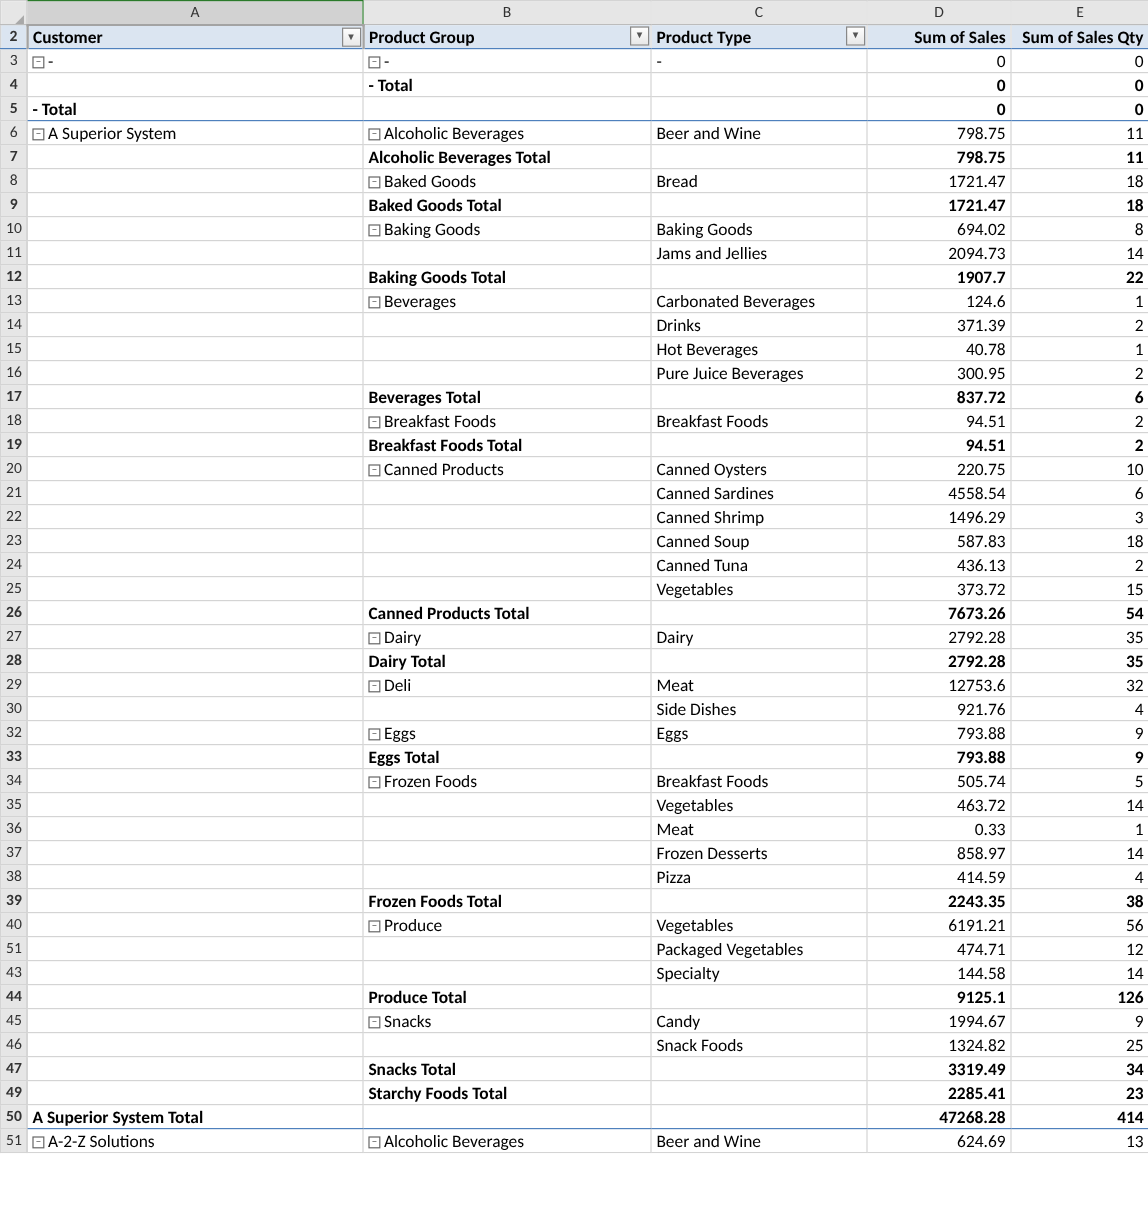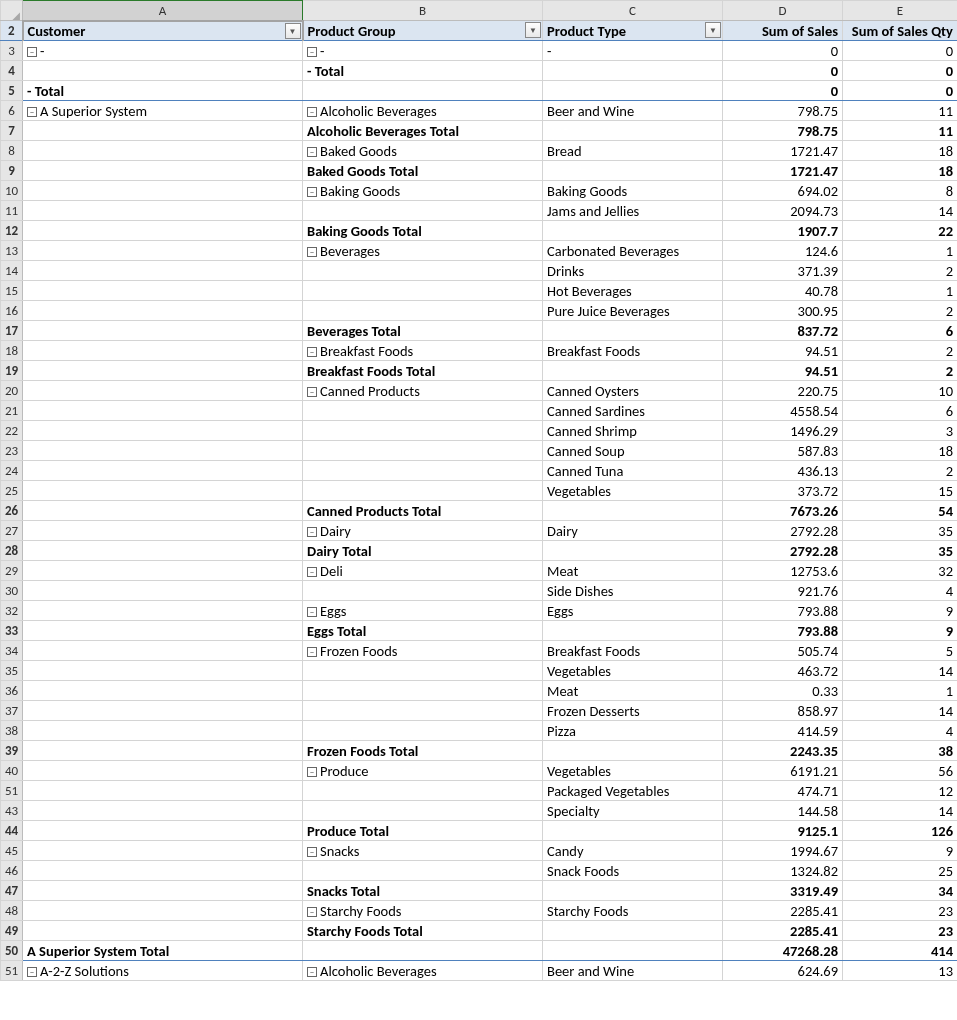--- a/index.html
+++ b/index.html
@@ -464,28 +464,20 @@
         <td class="num">25</td>
       </tr>
       <tr class="bold">
         <td class="row-header">47</td>
         <td></td>
         <td><span>Snacks Total</span></td>
         <td></td>
         <td class="num">3319.49</td>
         <td class="num">34</td>
       </tr>
-      <tr>
-        <td class="row-header">48</td>
-        <td></td>
-        <td><span class="collapse">−</span><span>Starchy Foods</span></td>
-        <td>Starchy Foods</td>
-        <td class="num">2285.41</td>
-        <td class="num">23</td>
-      </tr>
       <tr class="bold">
         <td class="row-header">49</td>
         <td></td>
         <td><span>Starchy Foods Total</span></td>
         <td></td>
         <td class="num">2285.41</td>
         <td class="num">23</td>
       </tr>
       <tr class="bold">
         <td class="row-header">50</td>

